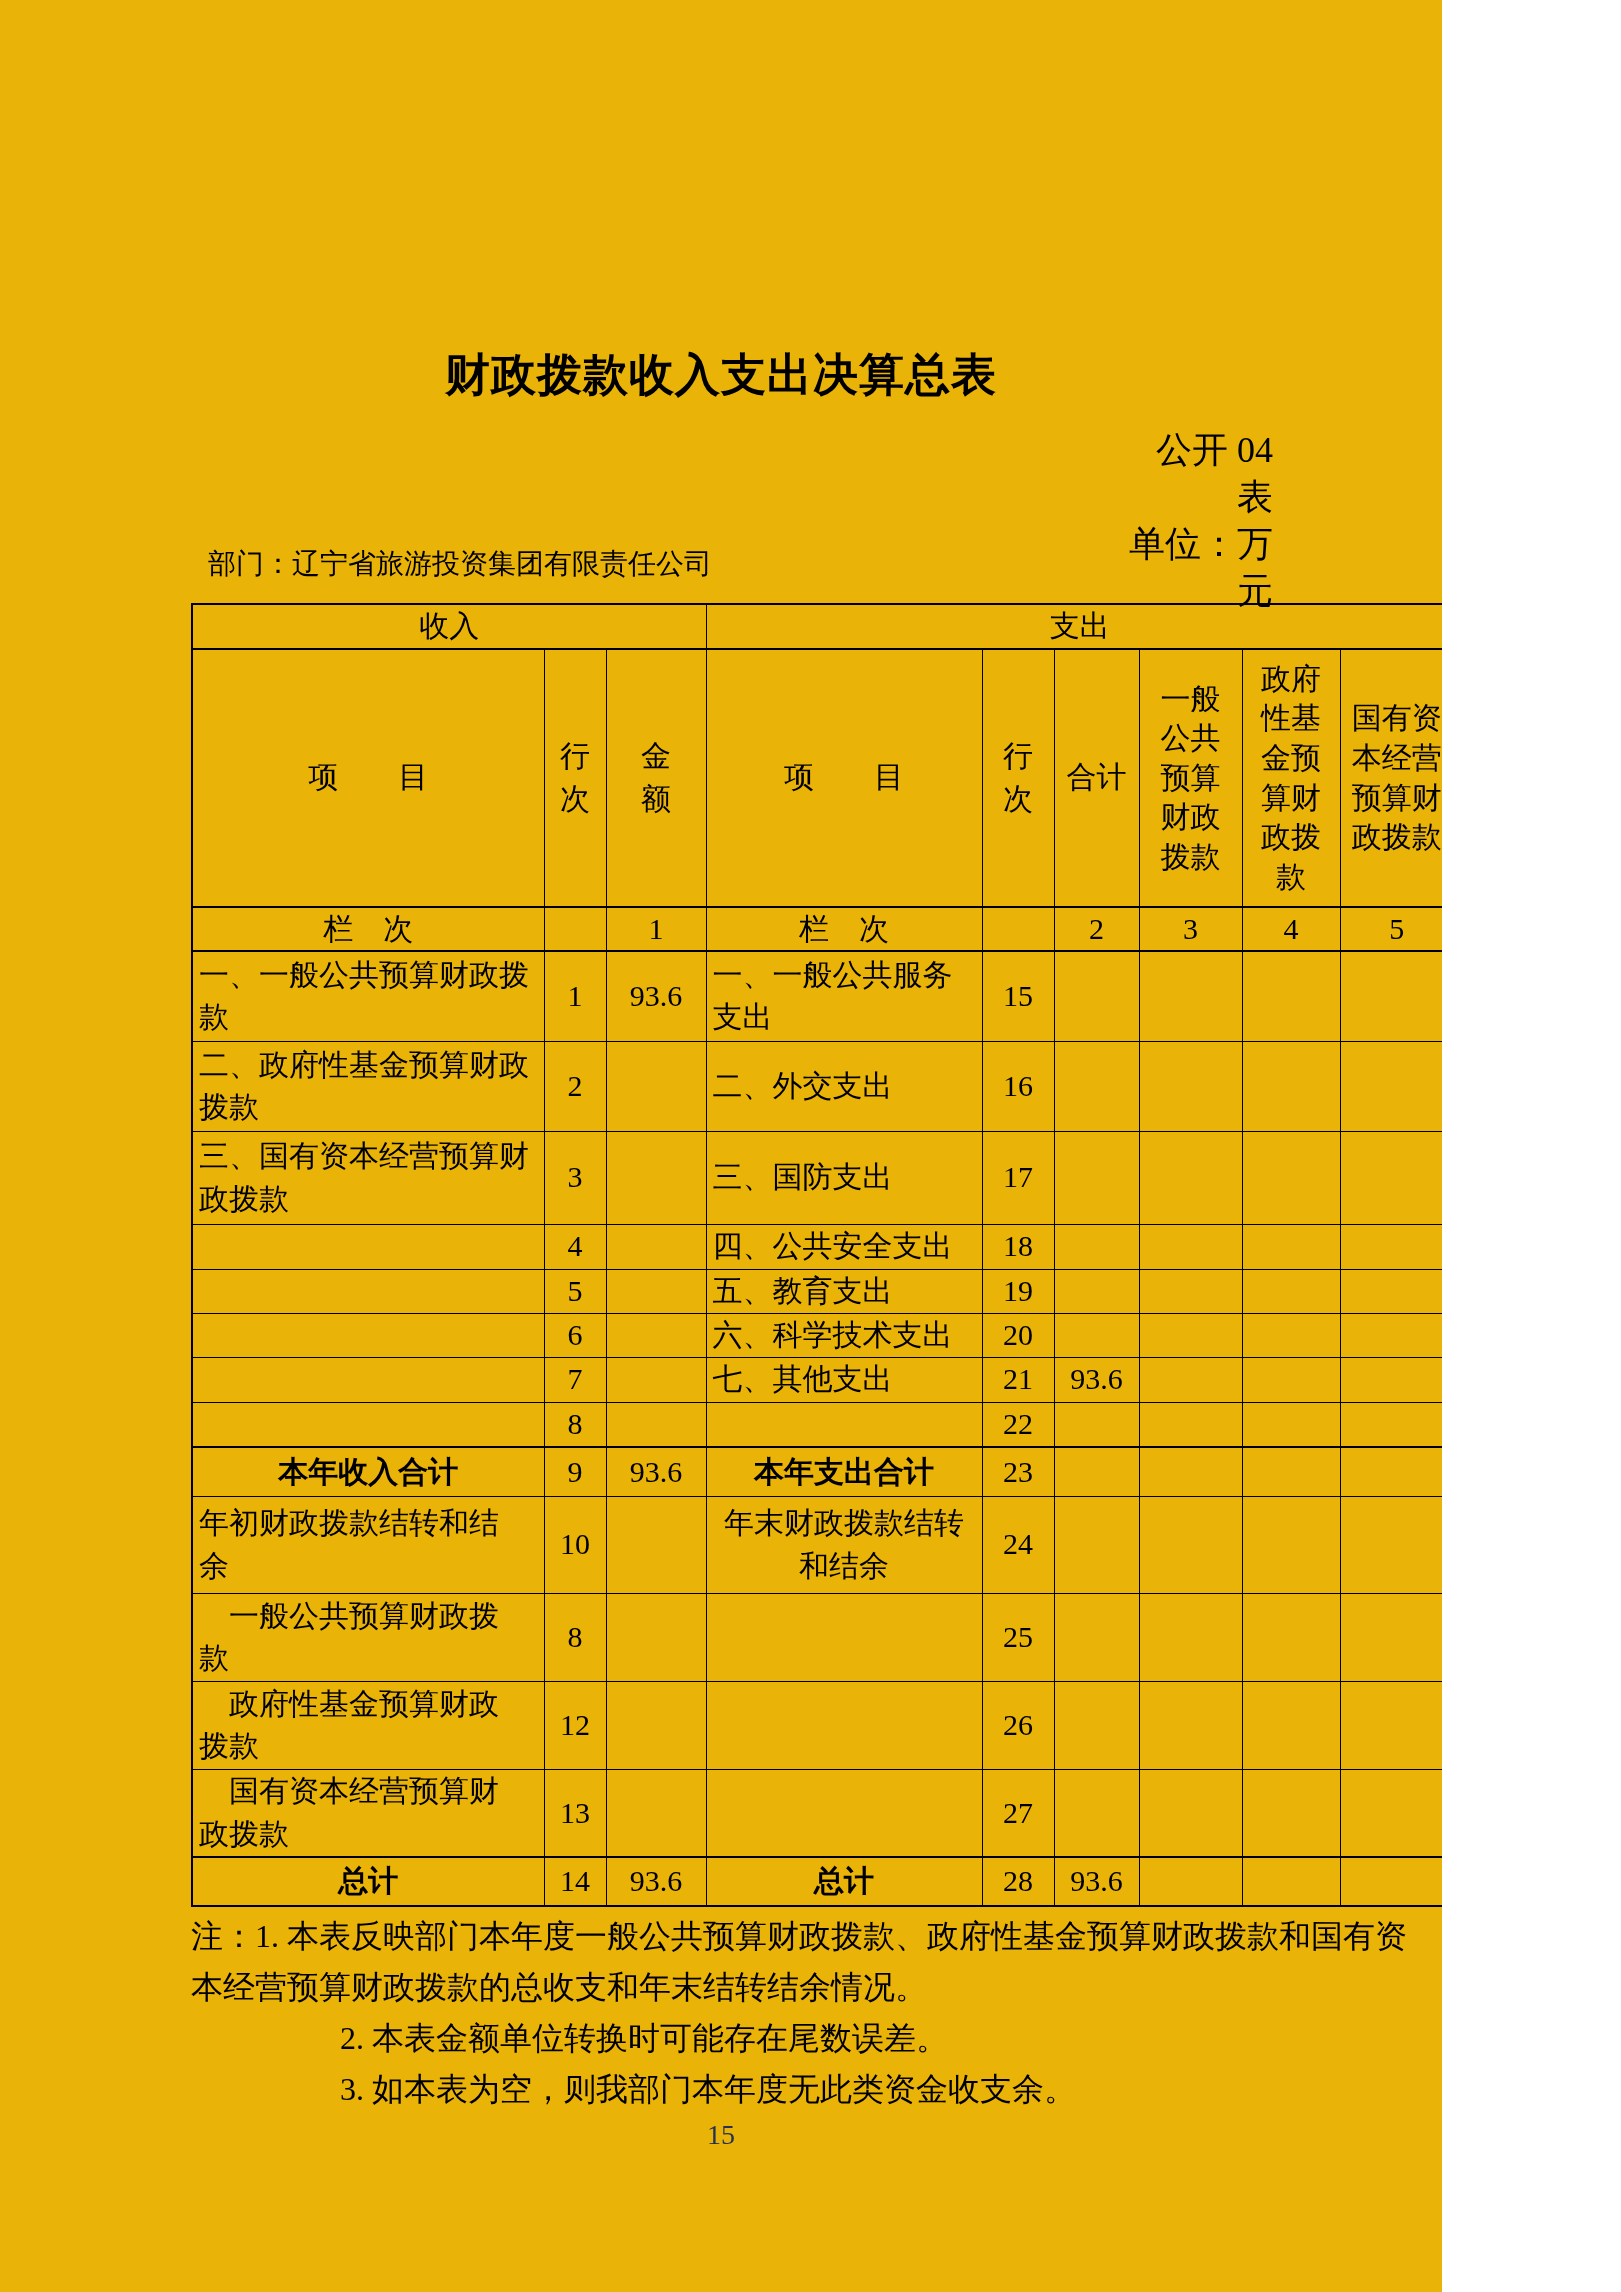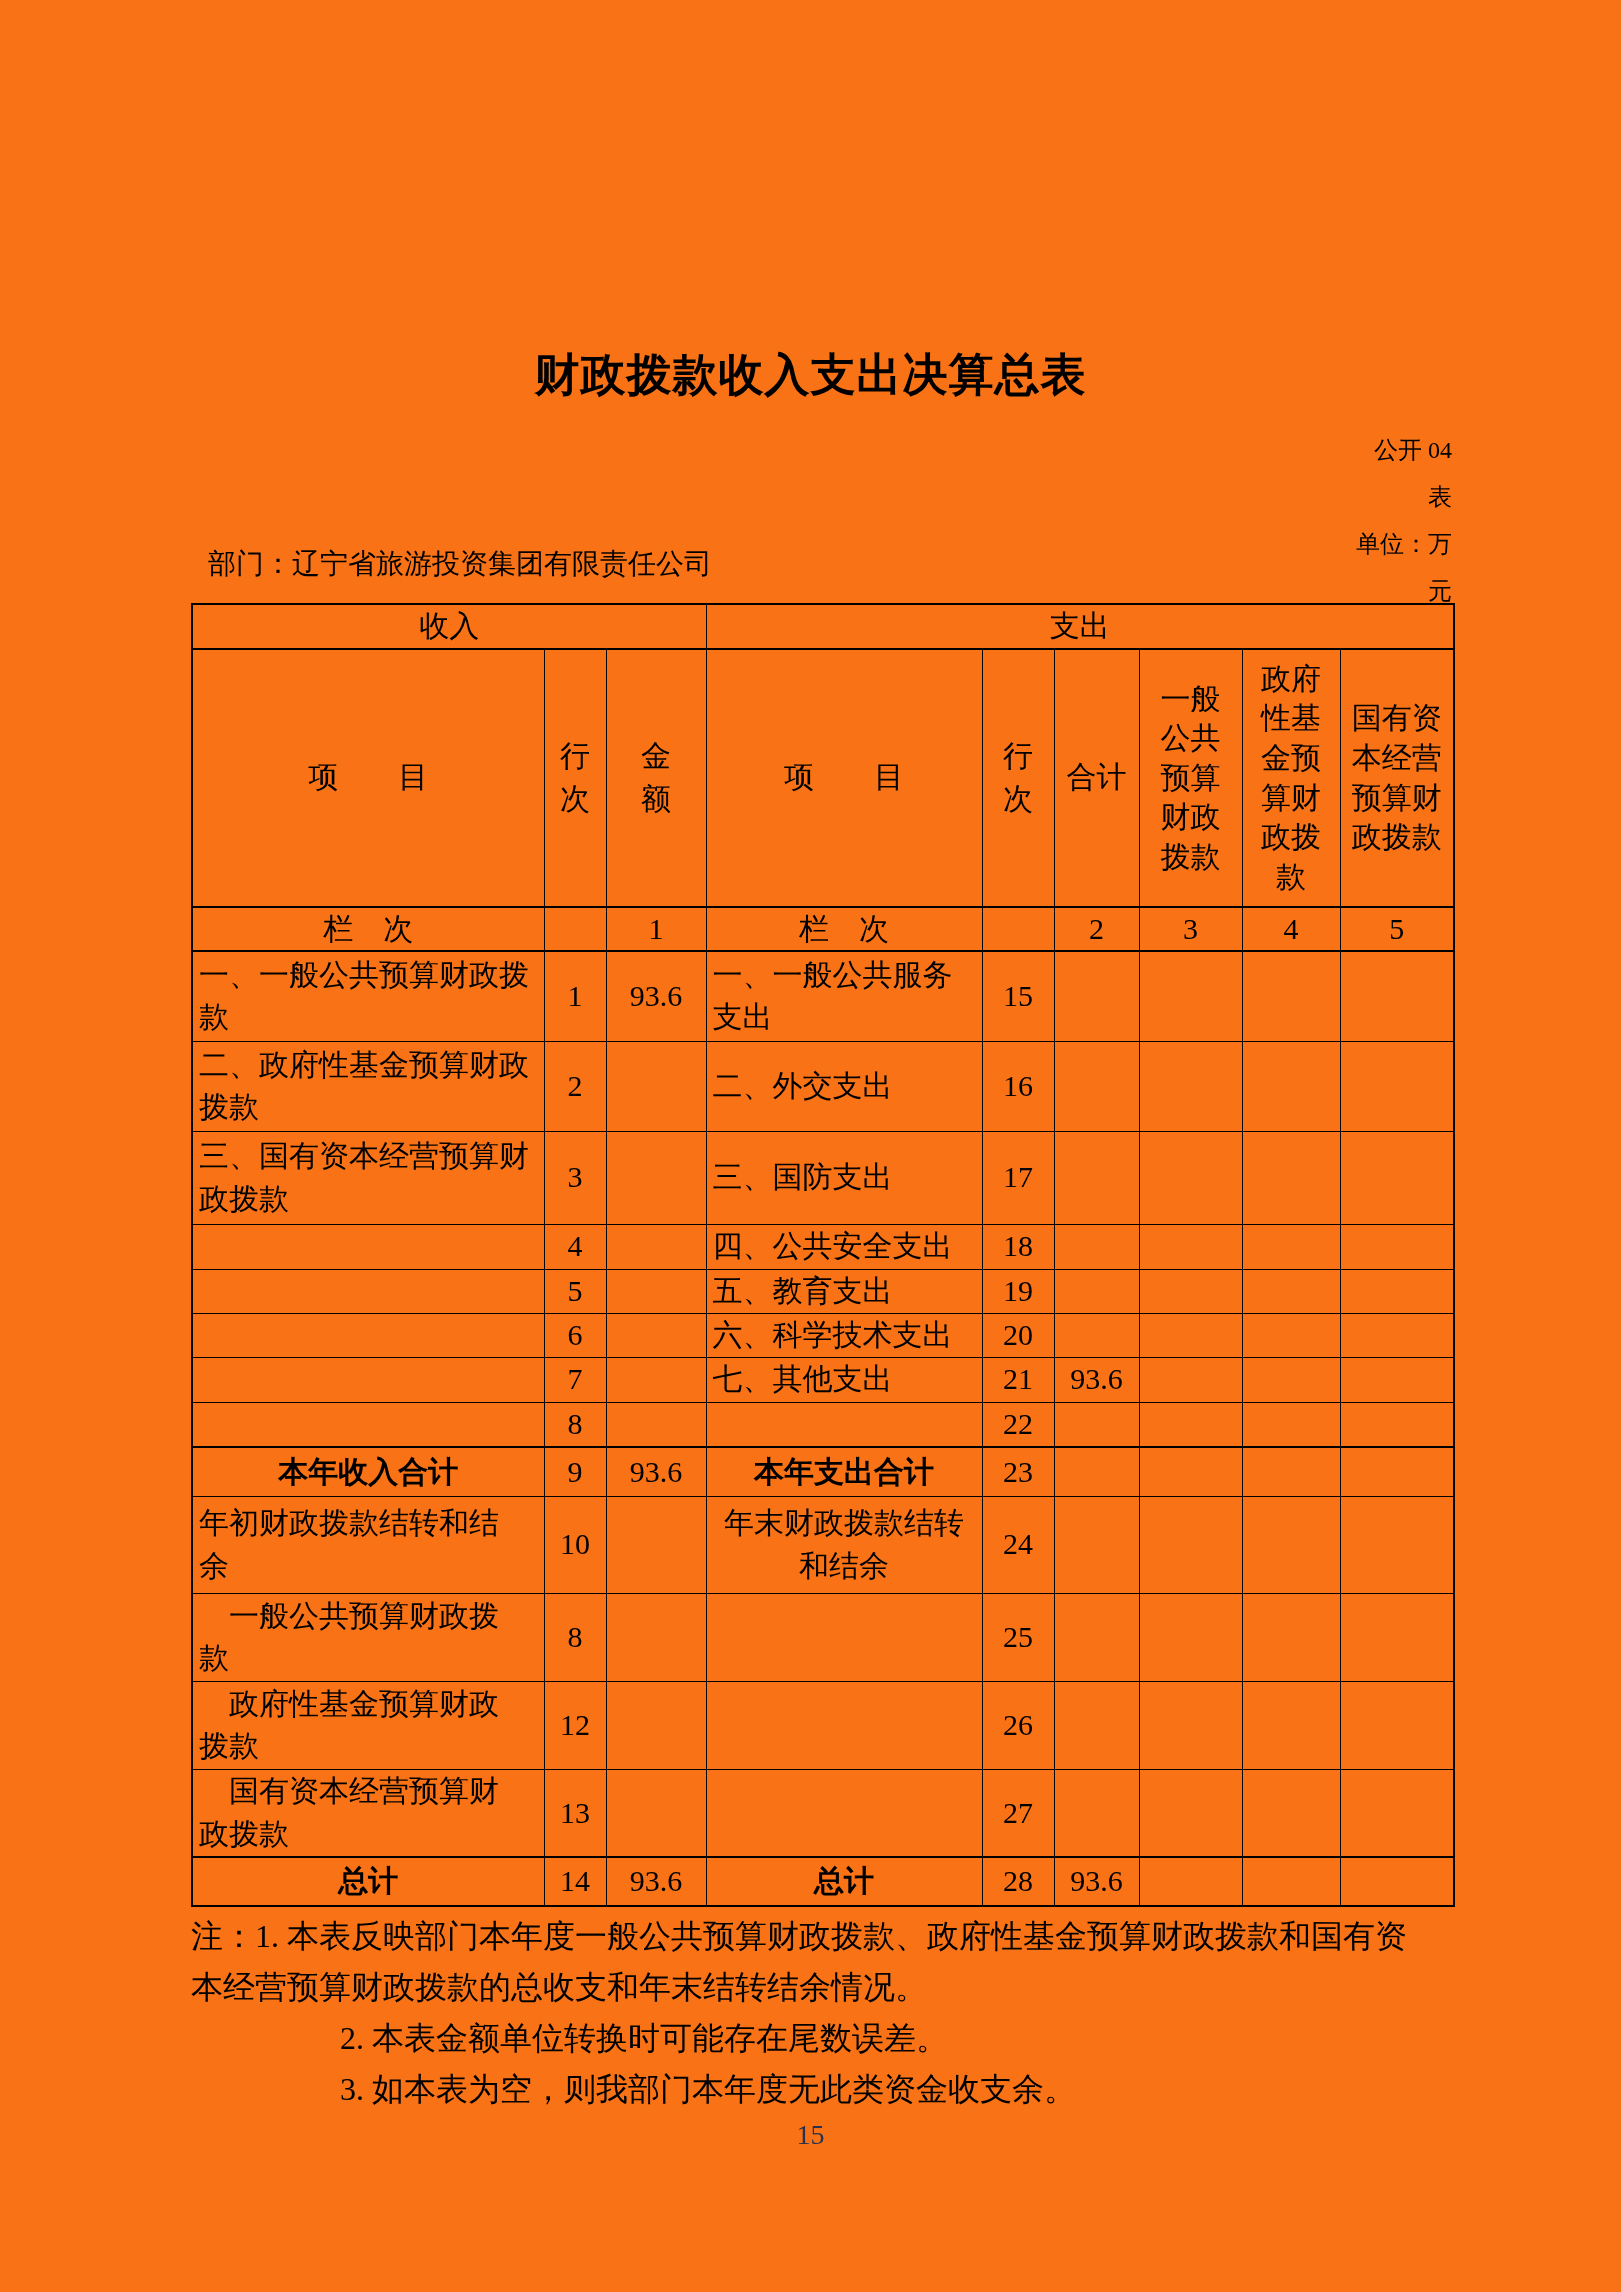--- a/index.html
+++ b/index.html
@@ -1,33 +1,33 @@
 <!DOCTYPE html>
 <html><head>
 <meta charset="utf-8">
 <style>
   html,body{margin:0;padding:0;background:#ffffff;}
   .page{
     position:relative;
-    width:1621px;height:2293px;
-    background:#f97316;
+    width:1442px;height:2293px;
+    background:#eab308;
     color:#000;
     font-family:"Liberation Serif","DejaVu Serif",serif;
     overflow:hidden;
   }
   .title{
     position:absolute;top:345px;left:0;right:0;
     text-align:center;
     font-size:45px;font-weight:bold;
     letter-spacing:1px;
   }
   .doc-code{
     position:absolute;top:427px;right:169px;
     text-align:right;
-    font-size:24px;line-height:47px;
+    font-size:36px;line-height:47px;
   }
   .dept{
     position:absolute;top:545px;left:208px;
     font-size:28px;
   }
   table.main{
     position:absolute;top:603px;left:191px;
     width:1261px;
     border-collapse:collapse;
     table-layout:fixed;

